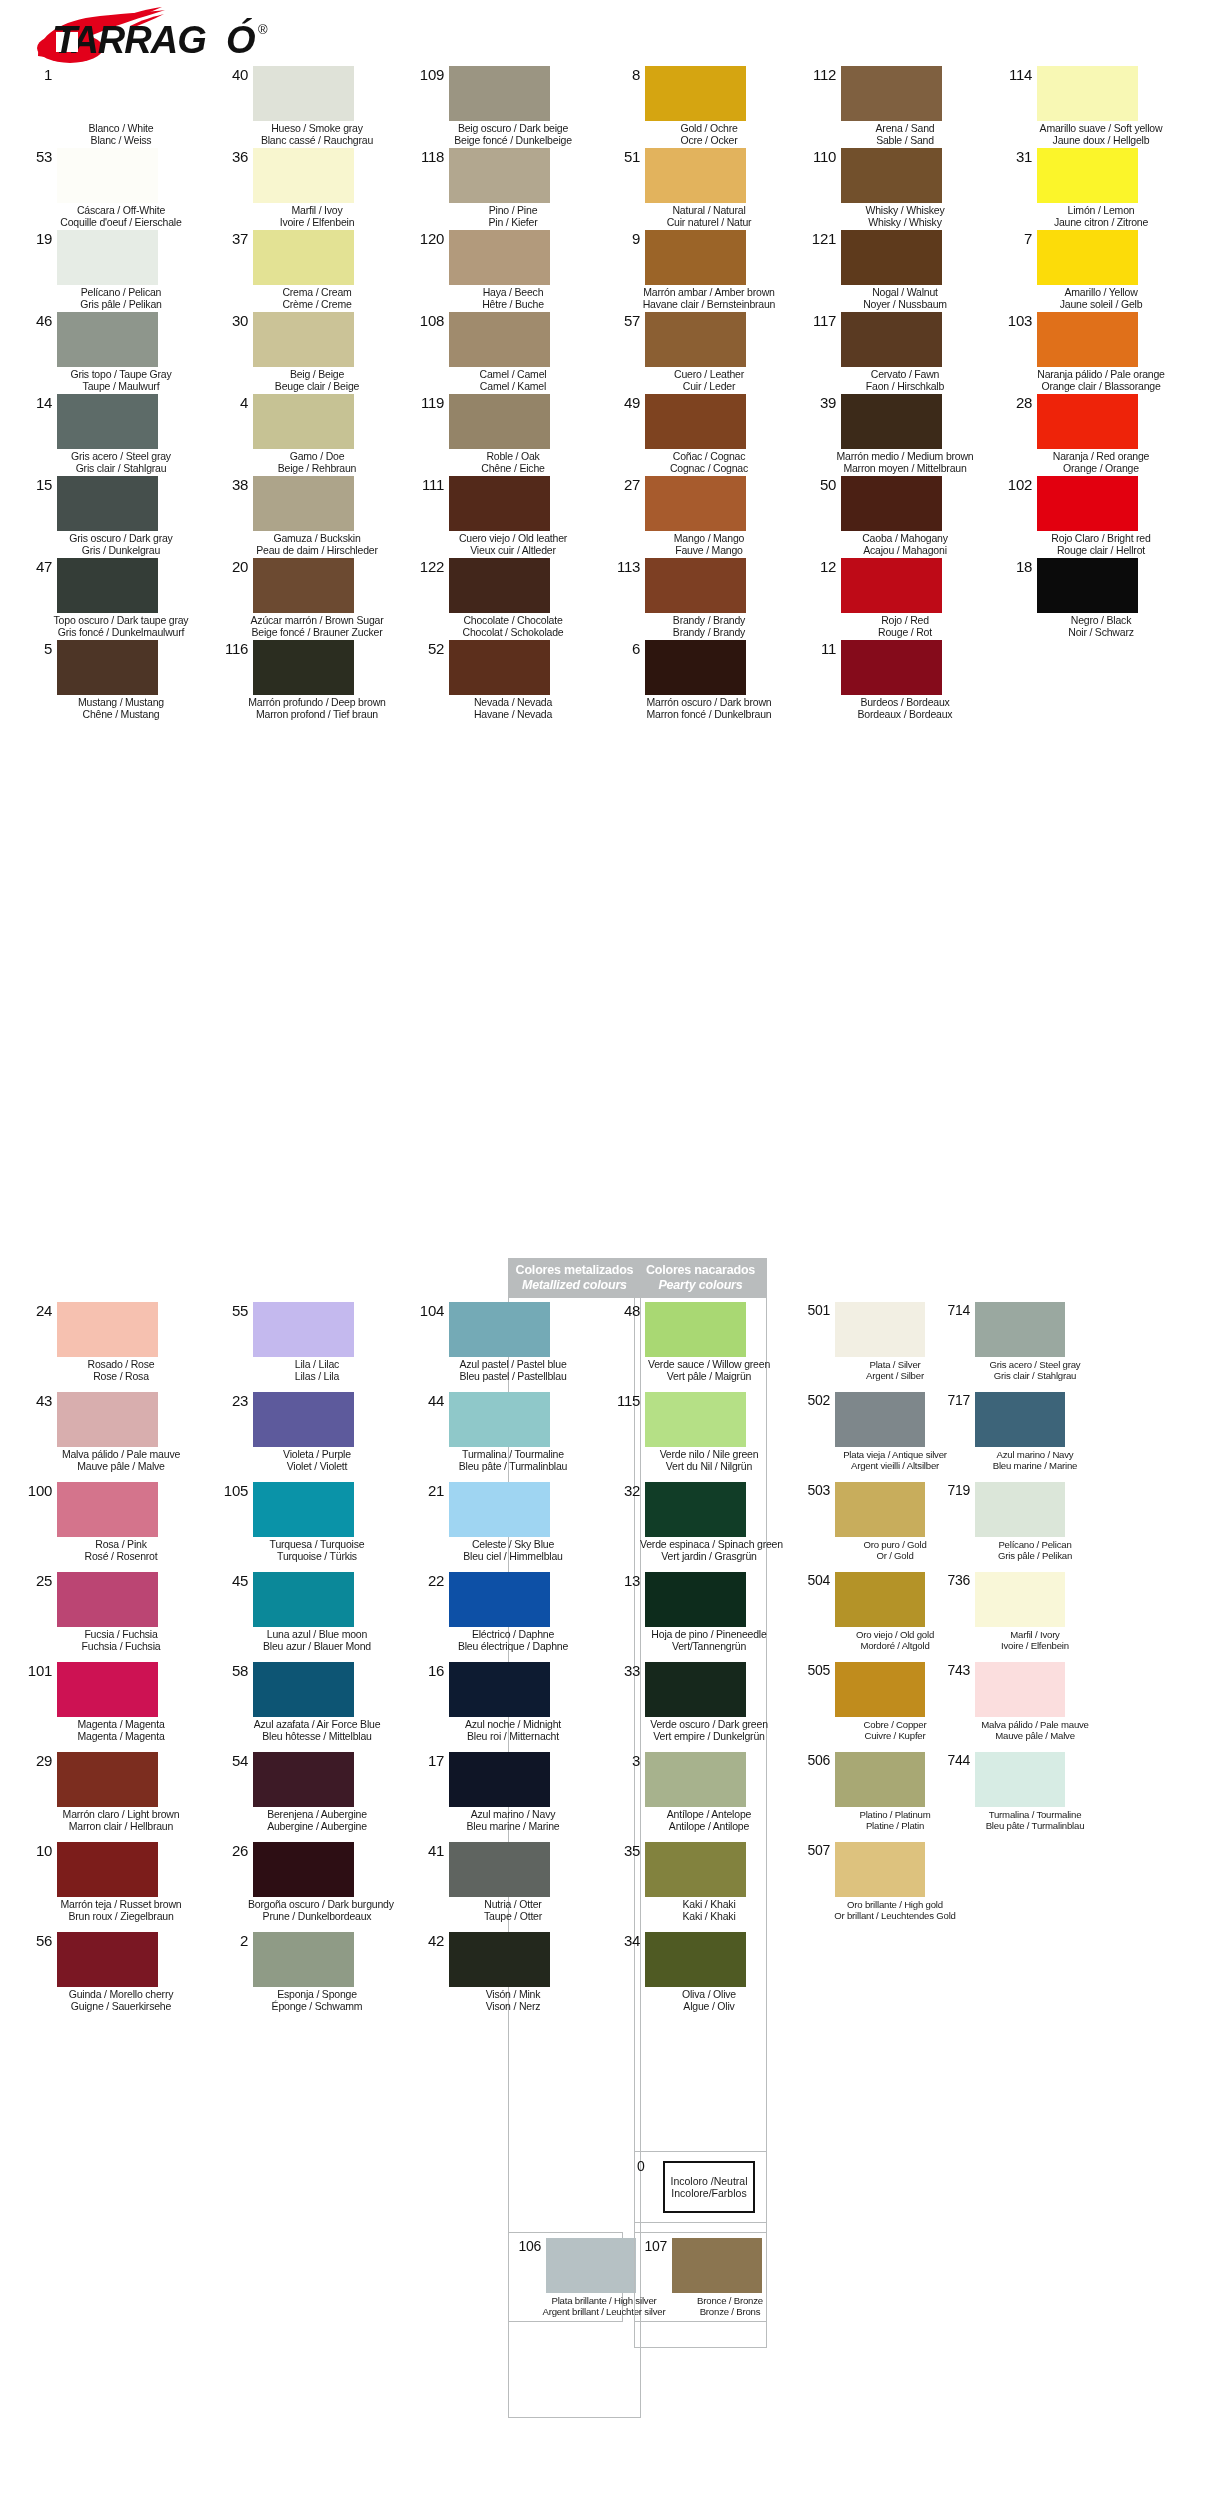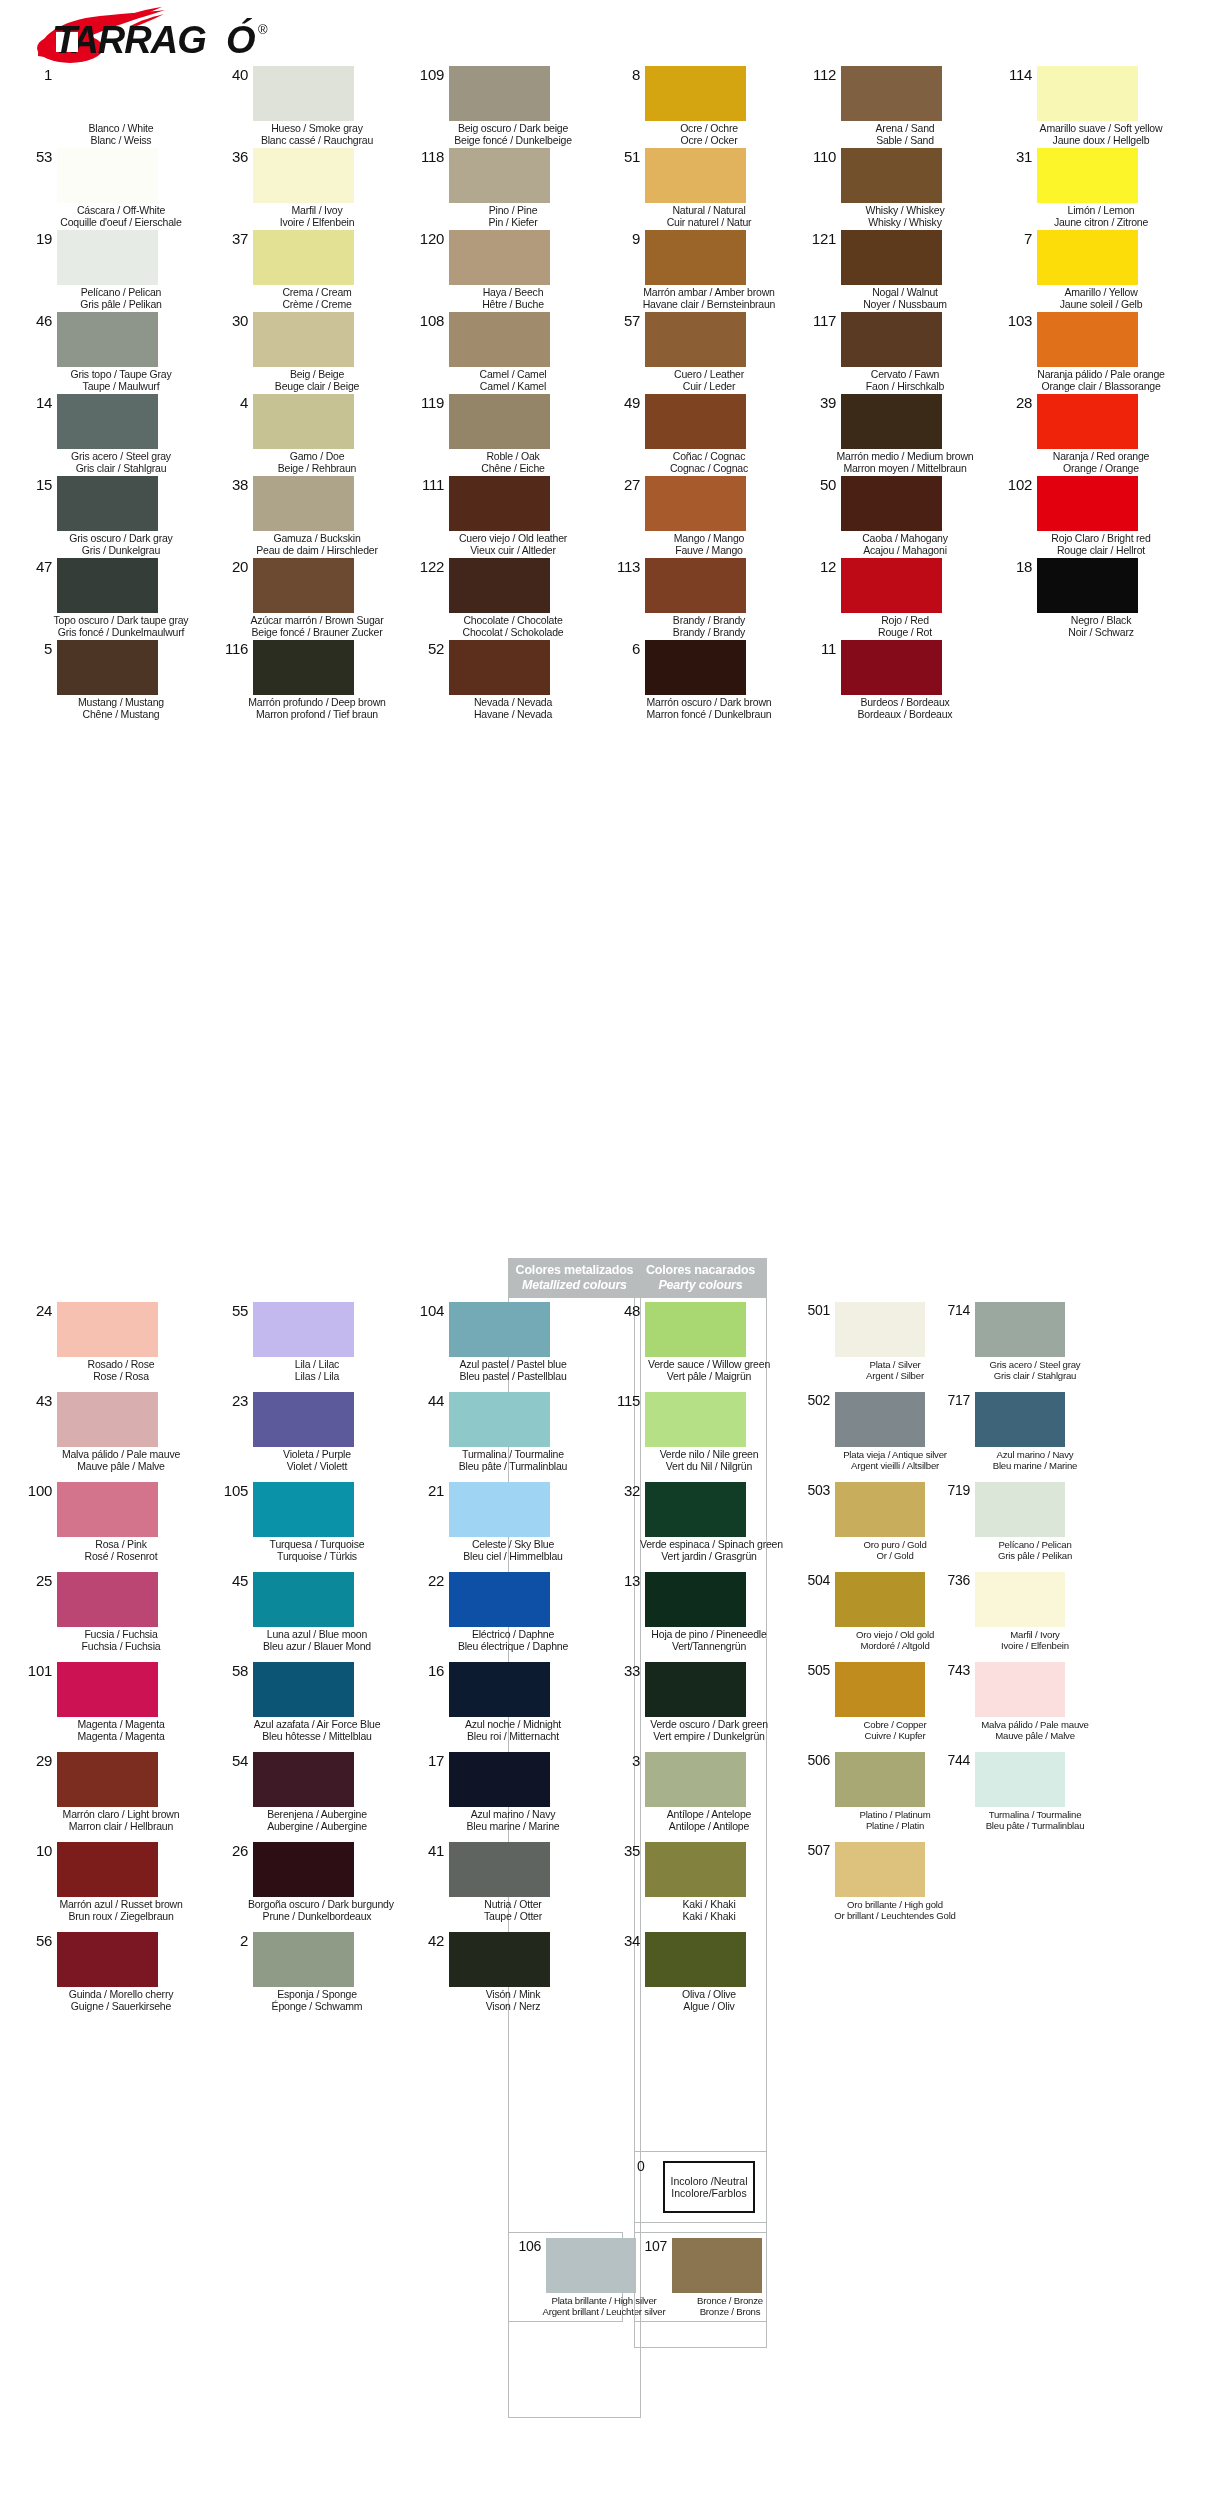--- a/index.html
+++ b/index.html
@@ -184,21 +184,21 @@
           <span>Beig oscuro / Dark beige</span>
           <span>Beige foncé / Dunkelbeige</span>
         </div>
       </div>
       <div class="cell">
         <div class="swatch-row">
           <div class="code">8</div>
           <div class="swatch" style="background: rgb(213, 165, 17);"></div>
         </div>
         <div class="names" style="margin-left: 36px;">
-          <span>Ocre / Ochre</span>
+          <span>Gold / Ochre</span>
           <span>Ocre / Ocker</span>
         </div>
       </div>
       <div class="cell">
         <div class="swatch-row">
           <div class="code">112</div>
           <div class="swatch" style="background: rgb(127, 96, 64);"></div>
         </div>
         <div class="names" style="margin-left: 36px;">
           <span>Arena / Sand</span>
@@ -1000,21 +1000,21 @@
           <span>Turmalina / Tourmaline</span>
           <span>Bleu pâte / Turmalinblau</span>
         </div>
       </div>
       <div class="cell">
         <div class="swatch-row">
           <div class="code">10</div>
           <div class="swatch" style="background: rgb(124, 29, 27);"></div>
         </div>
         <div class="names" style="margin-left: 36px;">
-          <span>Marrón azul / Russet brown</span>
+          <span>Marrón teja / Russet brown</span>
           <span>Brun roux / Ziegelbraun</span>
         </div>
       </div>
       <div class="cell">
         <div class="swatch-row">
           <div class="code">26</div>
           <div class="swatch" style="background: rgb(45, 14, 20);"></div>
         </div>
         <div class="names" style="margin-left: 36px;">
           <span>Borgoña oscuro / Dark burgundy</span>

